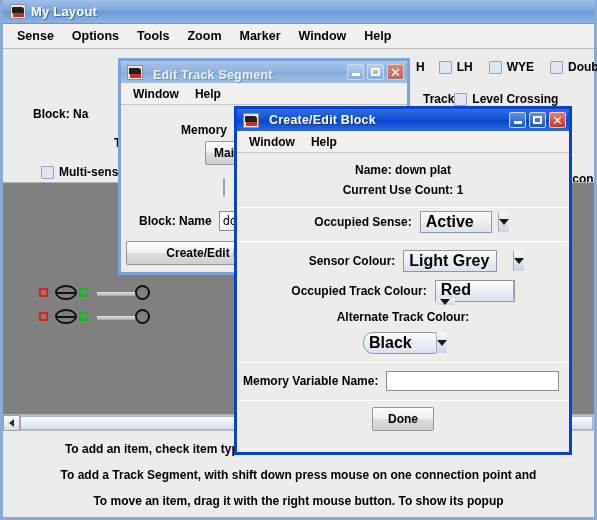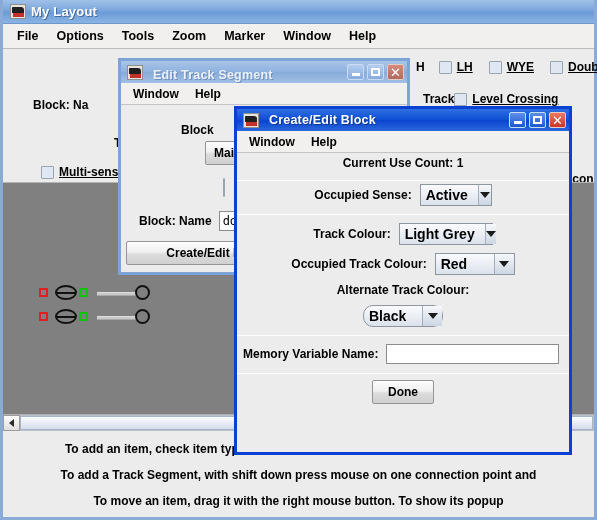--- a/index.html
+++ b/index.html
@@ -85,21 +85,21 @@
   
   .editor-panel {
     position: absolute; left: 0; top: 0; right: 0;
     height: 132px;
     background: #ececec;
     padding: 0 6px;
   }
   .row { position: absolute; display: flex; align-items: center; }
 
   .lbl { font-size: 12px; font-weight: bold; color: #000; white-space: nowrap; }
-  .cb-wrap { display: flex; align-items: center; gap: 5px; margin-right: 16px; text-decoration: underline; }
+  .cb-wrap { display: flex; align-items: center; gap: 5px; margin-right: 16px; }
   .cb {
     width: 13px; height: 13px;
     background: #dfe7f2;
     border: 1px solid #9aa4b0;
     border-radius: 1px;
     flex: none;
   }
 
   
   .canvas {
@@ -296,23 +296,23 @@
     margin-left: 1px;
   }
 
   .combo {
     height: 22px;
     display: flex; align-items: stretch;
     border: 1px solid #8e96a2;
     background: linear-gradient(to bottom, #fafbfd, #dbe2ec);
   }
   .combo .cval {
-    padding: 0 10px 0 5px;
-    display: flex; align-items: center;
-    font-size: 14px; font-weight: bold; color: #000;
+    padding: 0 24px 0 5px;
+    display: flex; align-items: center;
+    font-size: 16px; font-weight: bold; color: #000;
     white-space: nowrap;
     border-right: 1px solid #a5adb9;
     text-align: right;
   }
   .combo .carrow {
     width: 19px;
     display: flex; align-items: center; justify-content: center;
     background: linear-gradient(to bottom, #f6f8fb, #ccd6e3);
   }
   .combo .carrow i {
@@ -347,35 +347,35 @@
 <div id="root">
 
   <div class="main-window">
 
     <div class="main-titlebar">
       <span class="jmri-icon"></span>
       <span class="main-title-text">My Layout</span>
     </div>
 
     <div class="menubar">
-      <span class="mi">File</span>
+      <span class="mi">Sense</span>
       <span class="mi">Options</span>
       <span class="mi">Tools</span>
       <span class="mi">Zoom</span>
       <span class="mi">Marker</span>
       <span class="mi">Window</span>
       <span class="mi">Help</span>
     </div>
 
     <div class="main-body">
 
       <div class="editor-panel">
 
 
-        <div class="row" style="left:30px; top:48px;">
+        <div class="row" style="left:30px; top:57px;">
           <span class="lbl">Block: Na</span>
         </div>
 
         <div class="row" style="left:75px; top:86px;margin-left:36px;">
           <span class="lbl">Tra</span>
         </div>
 
         <div class="row" style="left:38px; top:115px;">
           <span class="cb-wrap">
             <span class="cb"></span>
@@ -470,21 +470,21 @@
       </span>
     </div>
 
     <div class="dlg-menubar">
       <span class="mi">Window</span>
       <span class="mi">Help</span>
     </div>
 
     <div class="dlg-body" style="height:166px; position:relative;">
       <div style="position:absolute; left:60px; top:18px; display:flex; align-items:center; gap:8px;">
-        <span class="flabel">Block</span>
+        <span class="flabel">Memory</span>
       </div>
       <div style="position:absolute; left:84px; top:36px;">
         <span class="jbutton" style="padding:0 8px;">Main</span>
       </div>
       <div style="position:absolute; left:102px; top:74px;">
         <span class="cb"></span>
       </div>
       <div style="position:absolute; left:18px; top:106px; display:flex; align-items:center; gap:7px;">
         <span class="flabel">Block: Name</span>
         <span class="tfield" style="width:110px;">dow</span>
@@ -513,52 +513,55 @@
       </span>
     </div>
 
     <div class="dlg-menubar">
       <span class="mi">Window</span>
       <span class="mi">Help</span>
     </div>
 
     <div class="dlg-body">
 
+      <div class="frow center-txt" style="padding-top:10px; padding-bottom:3px;">
+        <span class="flabel">Name: down plat</span>
+      </div>
       <div class="frow center-txt" style="padding-top:3px; padding-bottom:10px;align-items:center;">
         <span class="flabel">Current Use Count: 1</span>
       </div>
 
       <div class="sep"></div>
 
 
       <div class="frow" style="padding-top:3px; padding-bottom:8px;">
         <span class="flabel">Occupied Sense:</span>
         <span class="combo" style="width:72px;">
           <span class="cval" style="flex:1;">Active</span>
           <span class="carrow">
               <i></i>
             </span>
         </span>
       </div>
 
       <div class="sep"></div>
 
       <div class="frow" style="padding-top:8px; padding-bottom:4px;">
-        <span class="flabel">Track Colour:</span>
+        <span class="flabel">Sensor Colour:</span>
         <span class="combo" style="width:94px;">
           <span class="cval" style="flex:1;">Light Grey</span>
           <span class="carrow">
               <i></i>
             </span>
         </span>
       </div>
 
       <div class="frow" style="padding-top:4px; padding-bottom:4px;">
         <span class="flabel">Occupied Track Colour:</span>
-        <span class="combo" style="width:80px;">
+        <span class="combo" style="width:80px;flex-direction:column;">
           <span class="cval" style="flex:1;">Red</span>
           <span class="carrow">
               <i></i>
             </span>
         </span>
       </div>
 
       <div class="frow" style="padding-top:4px; padding-bottom:8px;flex-direction:column;">
         <span class="flabel">Alternate Track Colour:</span>
         <span class="combo" style="width:80px;border-radius:10px;">

